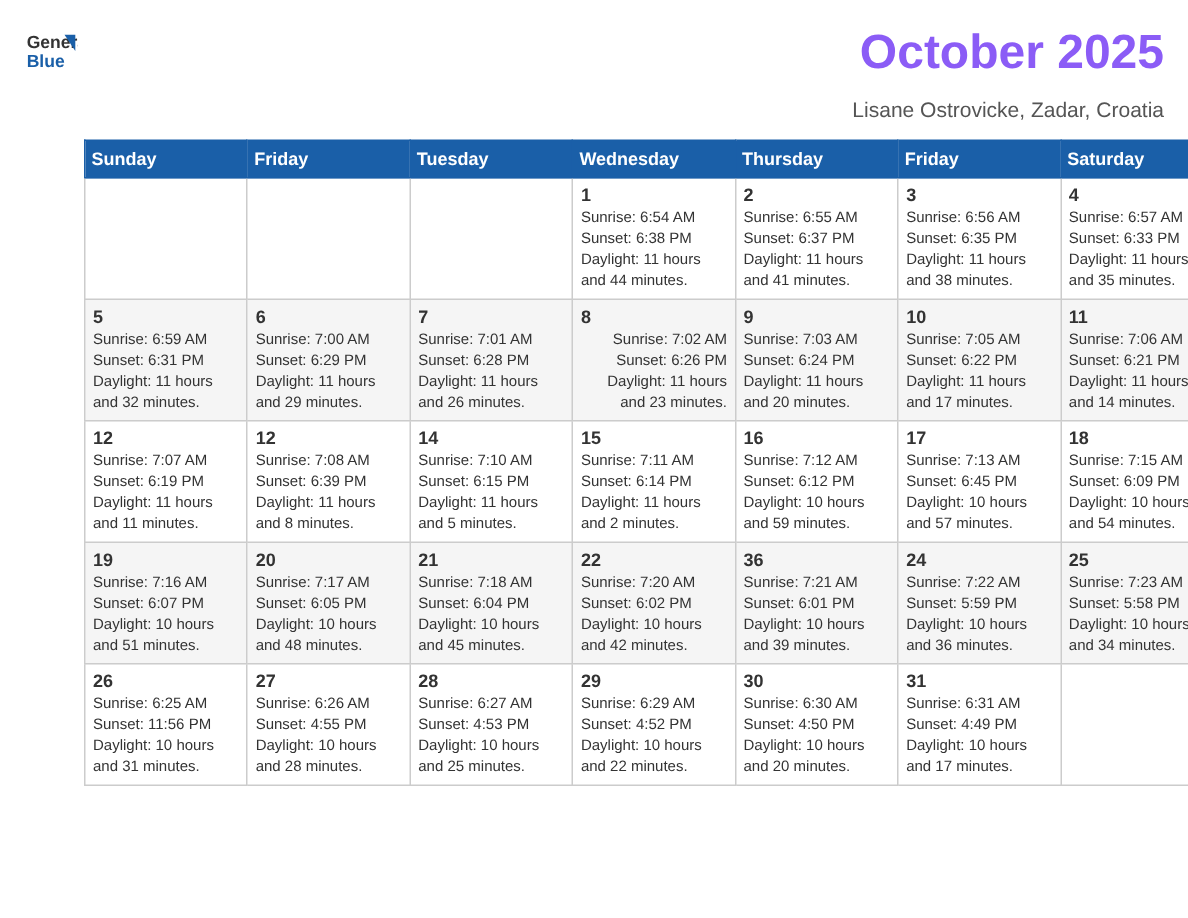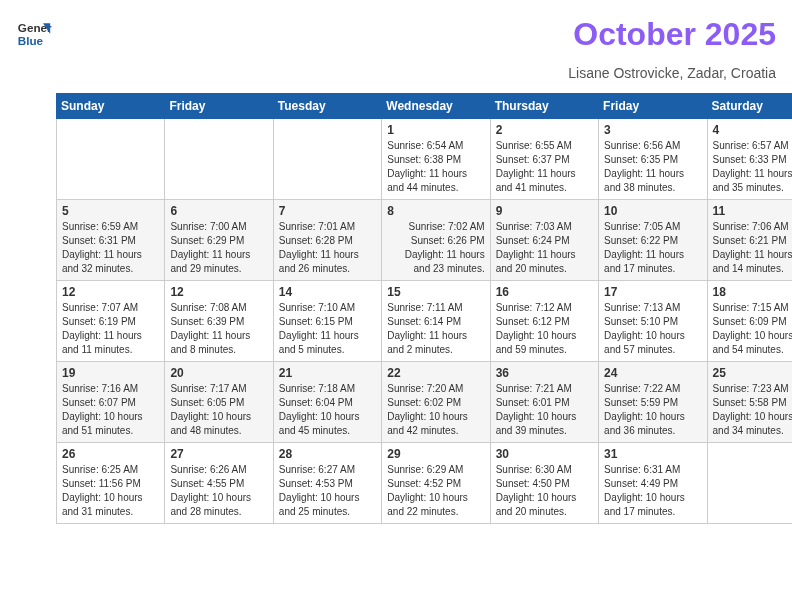--- a/index.html
+++ b/index.html
@@ -227,21 +227,21 @@
         <td>
           <span class="day-num">16</span>
           <div class="day-info" style="white-space: pre-line;">Sunrise: 7:12 AM
 Sunset: 6:12 PM
 Daylight: 10 hours
 and 59 minutes.</div>
         </td>
         <td>
           <span class="day-num">17</span>
           <div class="day-info" style="white-space: pre-line;">Sunrise: 7:13 AM
-Sunset: 5:10 PM
+Sunset: 6:45 PM
 Daylight: 10 hours
 and 57 minutes.</div>
         </td>
         <td>
           <span class="day-num">18</span>
           <div class="day-info" style="white-space: pre-line;">Sunrise: 7:15 AM
 Sunset: 6:09 PM
 Daylight: 10 hours
 and 54 minutes.</div>
         </td>

